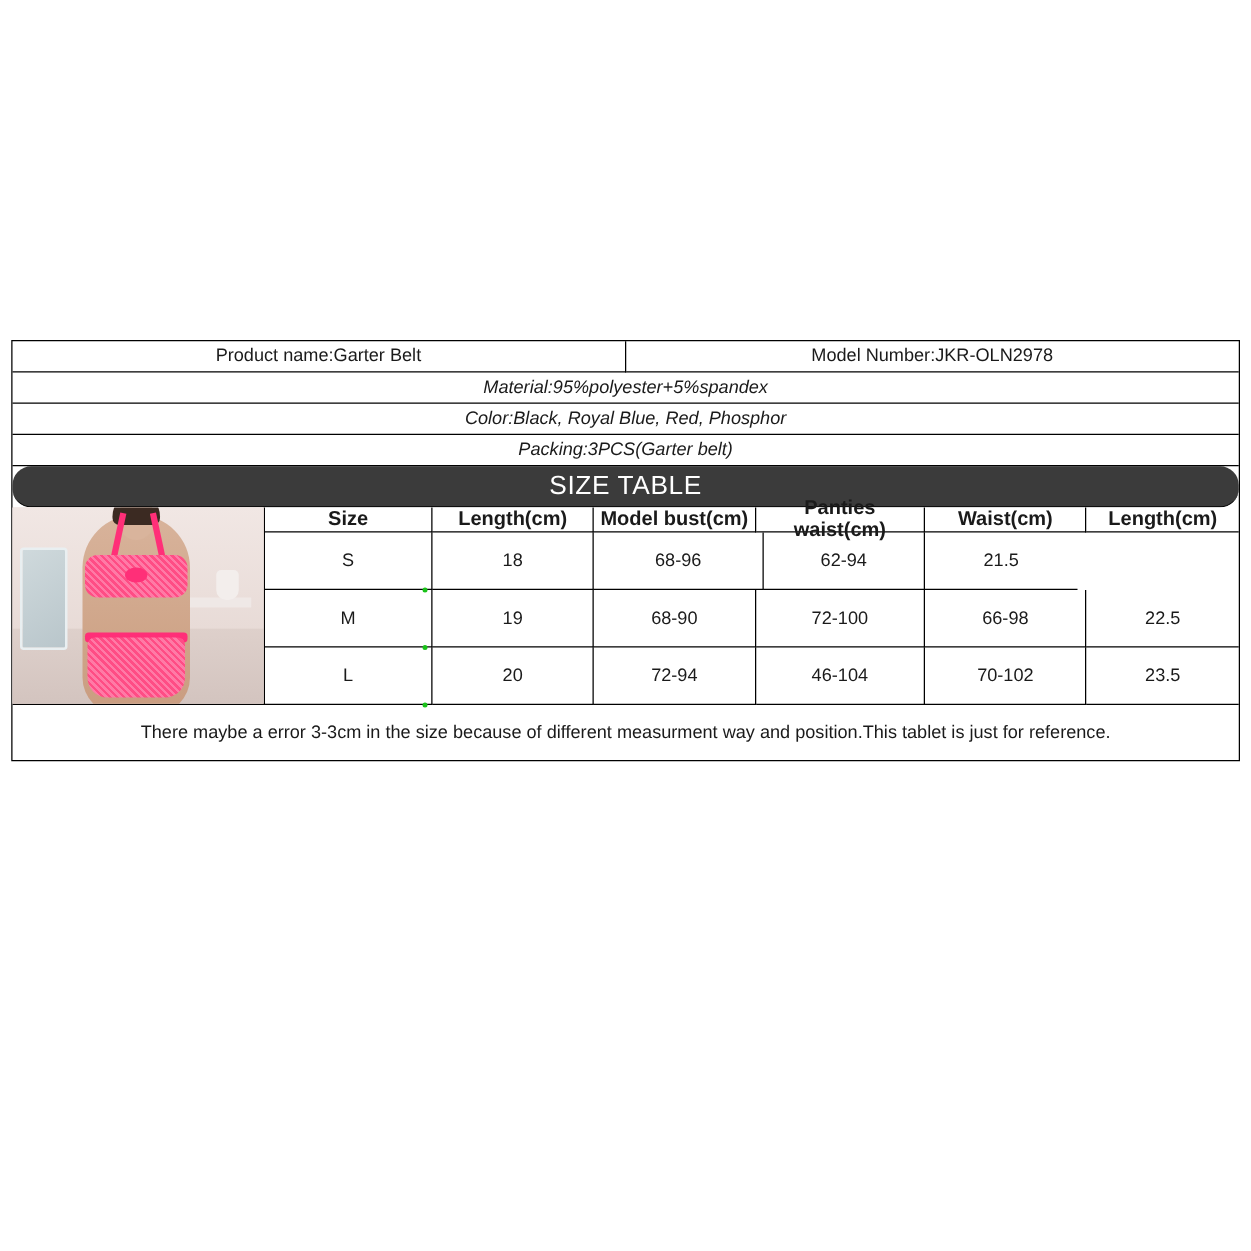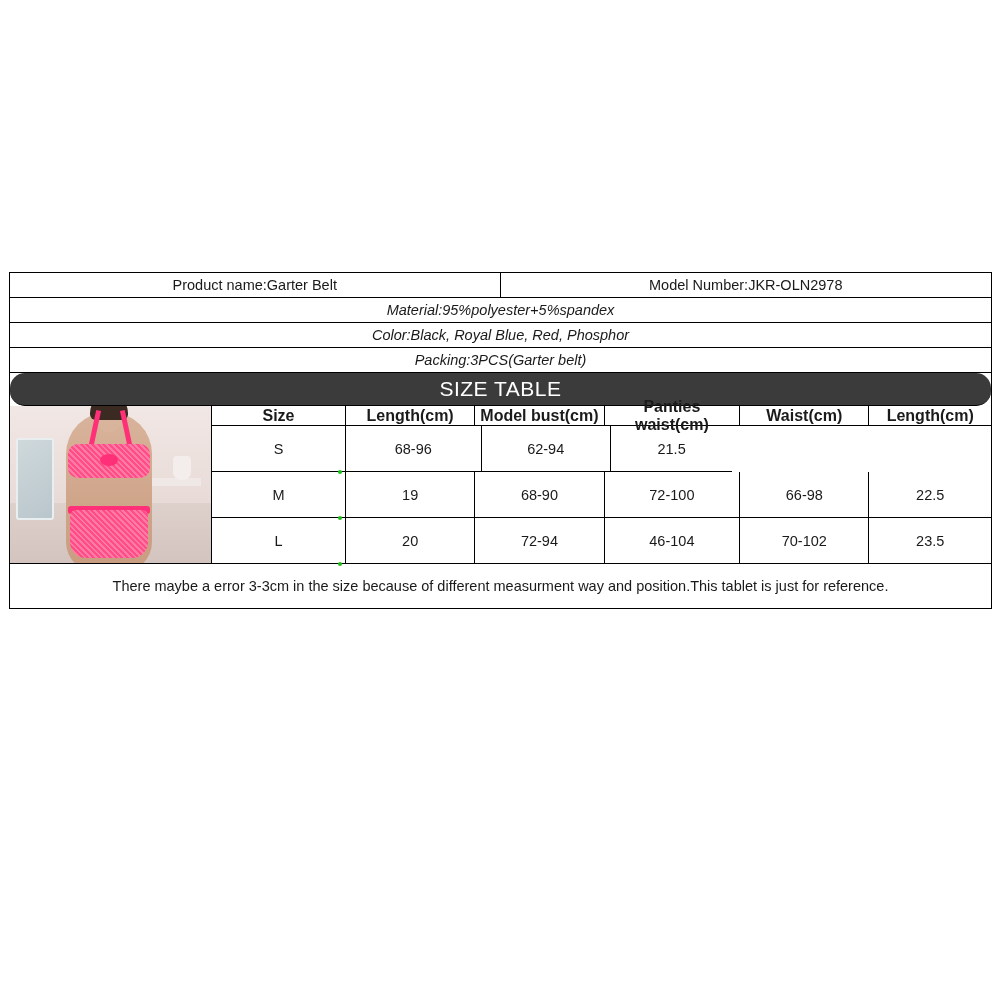--- a/index.html
+++ b/index.html
@@ -285,20 +285,21 @@
           <div class="cell col-size">Size</div>
           <div class="cell col-len">Length(cm)</div>
           <div class="cell col-ub">Model bust(cm)</div>
           <div class="cell col-pw">Panties waist(cm)</div>
           <div class="cell col-waist">Waist(cm)</div>
           <div class="cell col-len2">Length(cm)</div>
         </div>
 
         <div class="row">
           <div class="cell col-size">S</div>
+          <div class="cell col-len">18</div>
           <div class="cell col-pw">68-96</div>
           <div class="cell col-waist">62-94</div>
           <div class="cell col-len2">21.5</div>
         </div>
 
         <div class="row">
           <div class="cell col-size">M</div>
           <div class="cell col-len">19</div>
           <div class="cell col-ub">68-90</div>
           <div class="cell col-pw">72-100</div>

